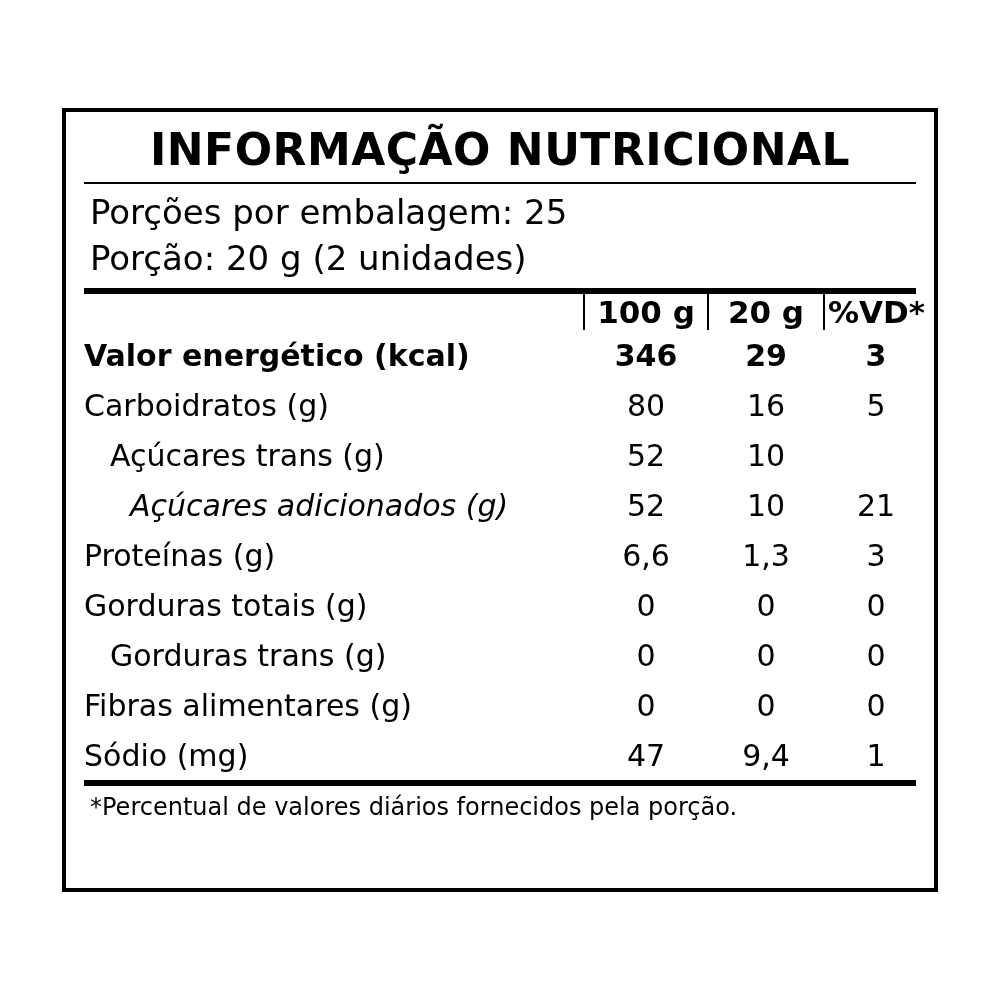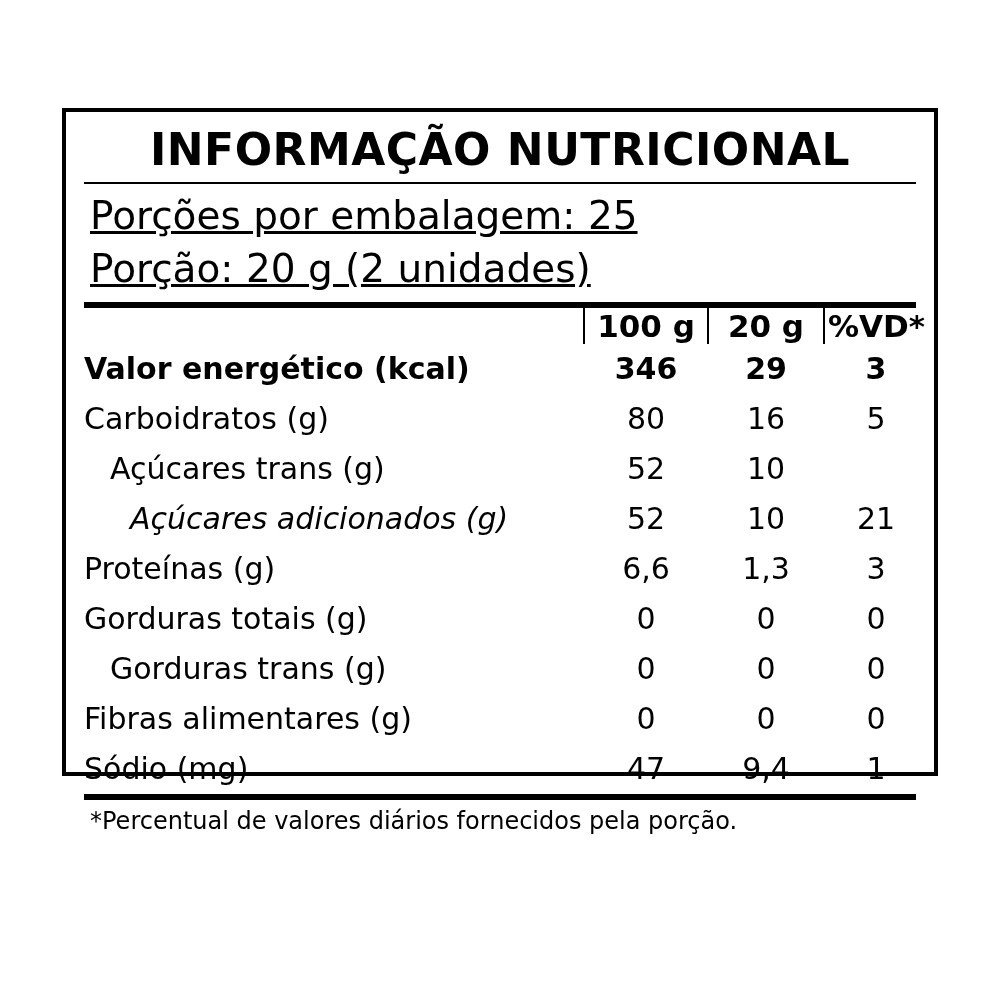--- a/index.html
+++ b/index.html
@@ -13,21 +13,21 @@
     font-family: "DejaVu Sans", sans-serif;
     color: #000000;
     overflow: hidden;
   }
 
   .panel {
     position: absolute;
     left: 62px;
     top: 108px;
     width: 876px;
-    height: 668px;
+    height: 784px;
     border: 4px solid #000000;
     box-sizing: border-box;
     background: #ffffff;
   }
 
   .inner {
     position: absolute;
     left: 18px;
     top: 8px;
     right: 18px;
@@ -52,24 +52,23 @@
   .rule-thick {
     height: 6px;
     background: #000000;
     width: 100%;
   }
 
   .servings {
     padding: 6px 0 6px 0;
   }
   .servings div {
-    font-size: 39px;
+    font-size: 34px;
     line-height: 1.35;
     padding-left: 6px;
-    text-decoration: underline;
   }
 
   table.nutri {
     width: 100%;
     border-collapse: collapse;
     table-layout: fixed;
   }
   table.nutri td, table.nutri th {
     border: 0;
     padding: 0;

